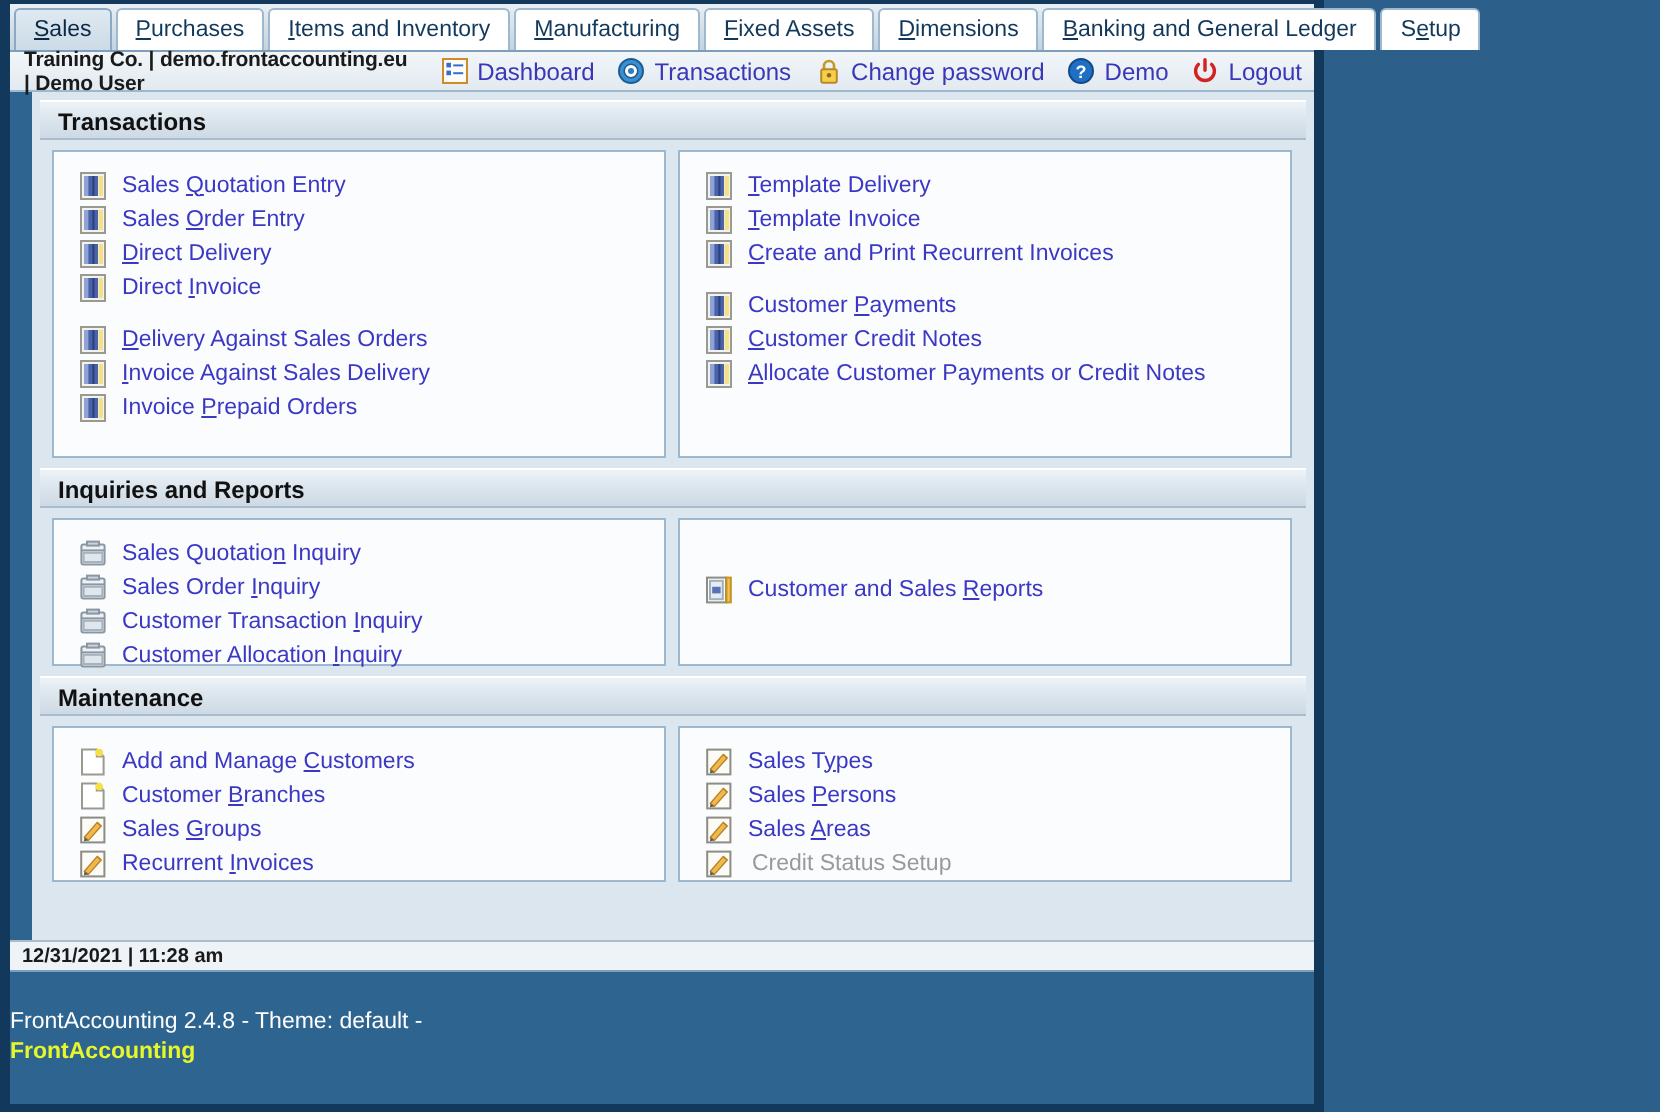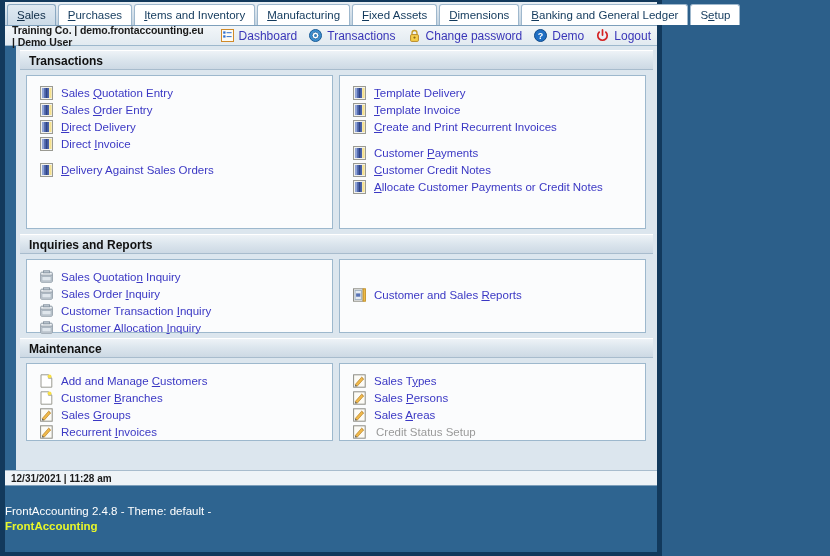--- a/index.html
+++ b/index.html
@@ -290,20 +290,40 @@
             <div class="mi">
               <svg class="ico" viewBox="0 0 13 14" width="13" height="14">
                 <rect x="0.5" y="0.5" width="12" height="13" fill="#f2f2ee" stroke="#9a9a92"></rect>
                 <rect x="2" y="2" width="7" height="10" fill="#4a62a8"></rect>
                 <rect x="2" y="2" width="2.2" height="10" fill="#8fa3d6"></rect>
                 <rect x="6.2" y="2" width="1" height="10" fill="#2c3f7c"></rect>
                 <rect x="9.3" y="2" width="2.2" height="10" fill="#f5e08a"></rect>
               </svg>
               <span class="lab"><u>D</u>elivery Against Sales Orders</span>
             </div>
+            <div class="mi">
+              <svg class="ico" viewBox="0 0 13 14" width="13" height="14">
+                <rect x="0.5" y="0.5" width="12" height="13" fill="#f2f2ee" stroke="#9a9a92"></rect>
+                <rect x="2" y="2" width="7" height="10" fill="#4a62a8"></rect>
+                <rect x="2" y="2" width="2.2" height="10" fill="#8fa3d6"></rect>
+                <rect x="6.2" y="2" width="1" height="10" fill="#2c3f7c"></rect>
+                <rect x="9.3" y="2" width="2.2" height="10" fill="#f5e08a"></rect>
+              </svg>
+              <span class="lab"><u>I</u>nvoice Against Sales Delivery</span>
+            </div>
+            <div class="mi">
+              <svg class="ico" viewBox="0 0 13 14" width="13" height="14">
+                <rect x="0.5" y="0.5" width="12" height="13" fill="#f2f2ee" stroke="#9a9a92"></rect>
+                <rect x="2" y="2" width="7" height="10" fill="#4a62a8"></rect>
+                <rect x="2" y="2" width="2.2" height="10" fill="#8fa3d6"></rect>
+                <rect x="6.2" y="2" width="1" height="10" fill="#2c3f7c"></rect>
+                <rect x="9.3" y="2" width="2.2" height="10" fill="#f5e08a"></rect>
+              </svg>
+              <span class="lab">Invoice <u>P</u>repaid Orders</span>
+            </div>
           </div>
           <div class="panel t">
             <div class="mi">
               <svg class="ico" viewBox="0 0 13 14" width="13" height="14">
                 <rect x="0.5" y="0.5" width="12" height="13" fill="#f2f2ee" stroke="#9a9a92"></rect>
                 <rect x="2" y="2" width="7" height="10" fill="#4a62a8"></rect>
                 <rect x="2" y="2" width="2.2" height="10" fill="#8fa3d6"></rect>
                 <rect x="6.2" y="2" width="1" height="10" fill="#2c3f7c"></rect>
                 <rect x="9.3" y="2" width="2.2" height="10" fill="#f5e08a"></rect>
               </svg>

